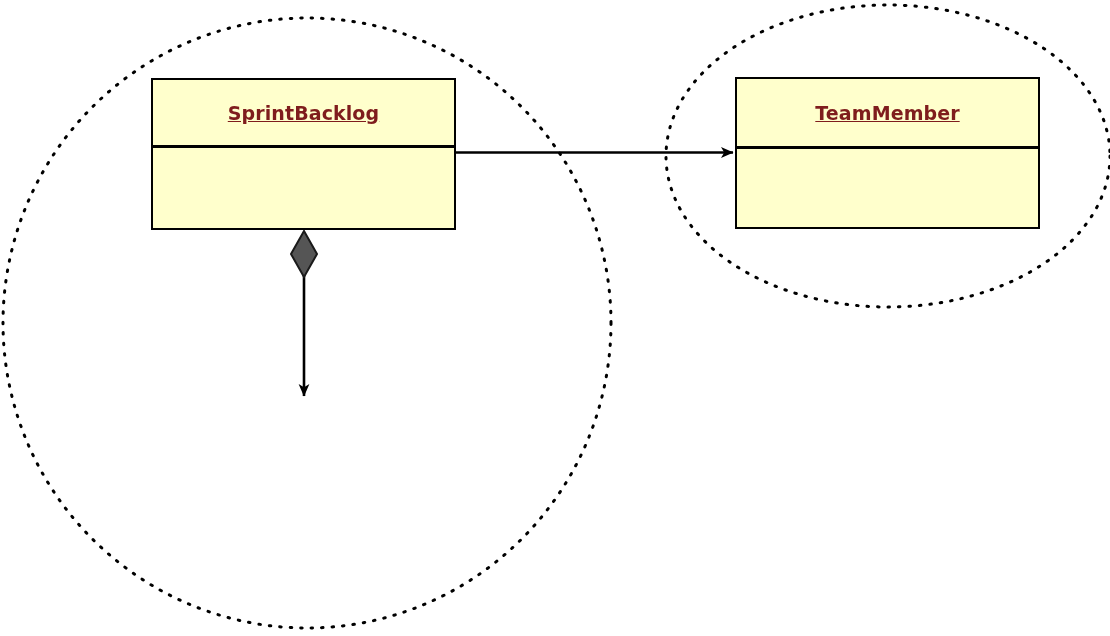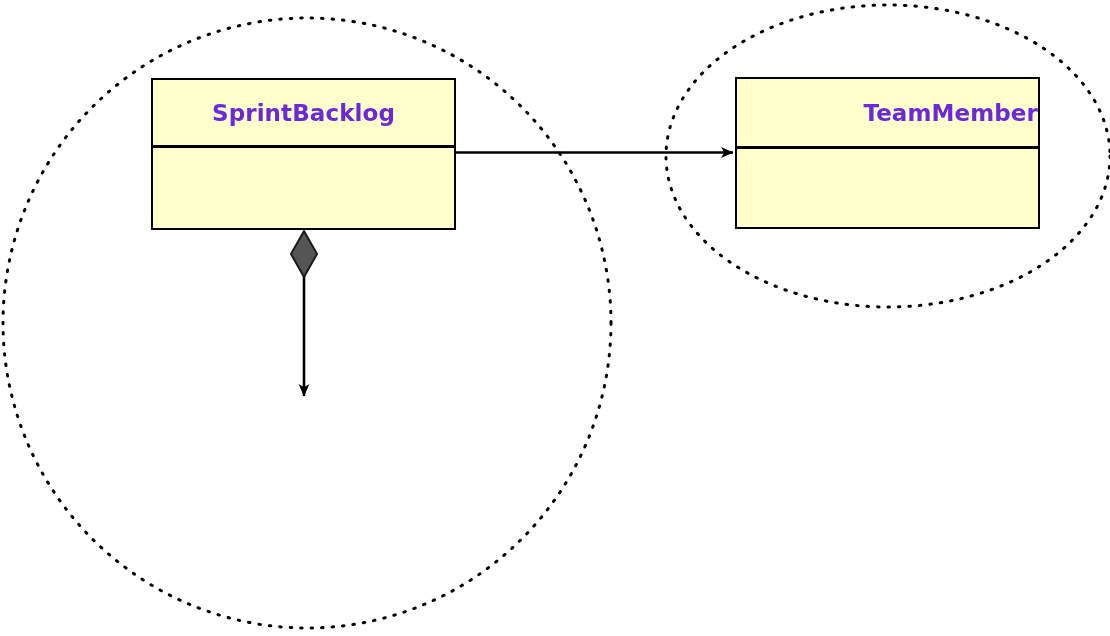--- a/index.html
+++ b/index.html
@@ -35,24 +35,25 @@
   }
   .uml-class .class-header {
     box-sizing: border-box;
     display: flex;
     align-items: center;
     justify-content: center;
     border-bottom: 3px solid #000000;
   }
   .uml-class .class-title {
     font-weight: bold;
-    font-size: 23px;
-    color: #6d28d9;
+    font-size: 19px;
+    color: #7f1d1d;
     letter-spacing: 0.1px;
     white-space: nowrap;
+    text-decoration: underline;
   }
   .uml-class .class-body {
     flex: 1 1 auto;
   }
 </style>
 </head>
 <body>
 
 <div id="diagram-canvas">
 
@@ -74,20 +75,20 @@
   </svg>
 
   <div class="uml-class" style="left:151px; top:78px; width:305px; height:152px; background:#ffffcc;">
     <div class="class-header" style="height:68px;">
       <span class="class-title">SprintBacklog</span>
     </div>
     <div class="class-body"></div>
   </div>
 
   <div class="uml-class" style="left:735px; top:77px; width:305px; height:152px; background:#ffffcc;">
-    <div class="class-header" style="height:70px;justify-content:flex-end;">
+    <div class="class-header" style="height:70px;">
       <span class="class-title">TeamMember</span>
     </div>
     <div class="class-body"></div>
   </div>
 
 
 </div>
 
 </body></html>

